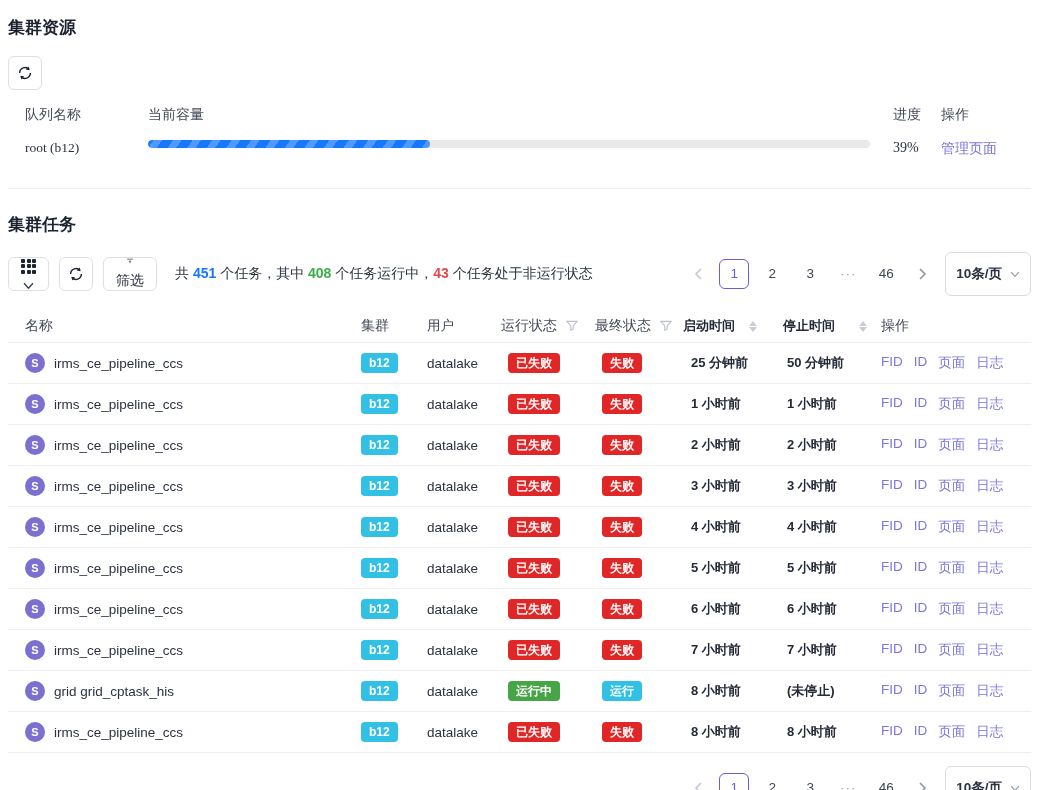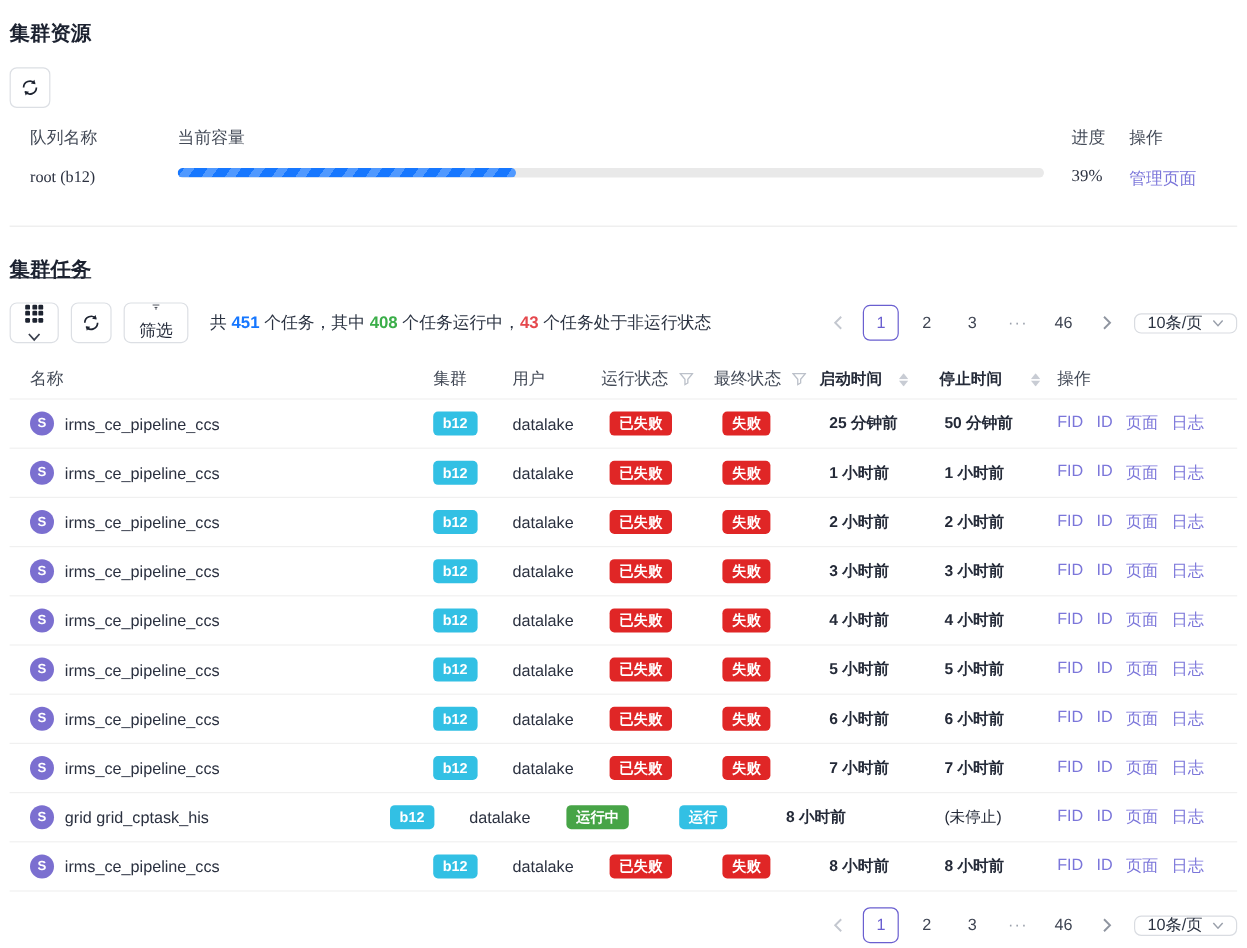--- a/index.html
+++ b/index.html
@@ -5,21 +5,21 @@
   * { margin:0; padding:0; box-sizing:border-box; }
   body { background:#fff; }
   .page {
     width:1039px; height:790px; background:#fff; overflow:hidden;
     padding:6px 8px 0 8px;
     font-family:"Liberation Sans","DejaVu Sans",sans-serif;
     color:#2b3140; font-size:14px;
   }
   .section-title { font-size:17px; font-weight:700; color:#1c2230; }
   .t1 { margin-top:10px; }
-  .t2 { margin-top:24px;text-decoration:underline; }
+  .t2 { margin-top:24px; }
 
   
   .btn {
     display:inline-flex; align-items:center; justify-content:center; gap:8px;
     height:34px; background:#fff; border:1px solid #dcdfe4; border-radius:6px;
     font-size:14px; color:#252b3a; cursor:pointer; padding:0 12px;flex-direction:column;
   }
   .icon-btn { width:34px; padding:0; }
   .btn svg { display:block; }
 
@@ -58,23 +58,23 @@
   
   .pagination { display:flex; align-items:center; gap:8px; }
   .pg-nav { width:26px; height:30px; display:flex; align-items:center; justify-content:center; cursor:pointer; }
   .pg-item {
     min-width:30px; height:30px; line-height:30px; text-align:center;
     font-size:13.5px; color:#3e4452; border-radius:6px; cursor:pointer; user-select:none;
   }
   .pg-active { border:1px solid var(--pg_active); color:var(--pg_active); line-height:28px; }
   .pg-ellipsis { color:#9aa0ab; letter-spacing:1px; cursor:default; }
   .page-size {
-    margin-left:10px; height:17px; border:1px solid #d9dce1; border-radius:6px;
+    margin-left:10px; height:44px; border:1px solid #d9dce1; border-radius:6px;
     display:flex; align-items:center; gap:8px; padding:0 10px; font-size:13.5px;
-    color:#2b3342; cursor:pointer; background:#fff;
+    color:#2b3342; cursor:pointer; background:#fff;font-weight:bold;
   }
 
   
   .task-header, .task-row { display:flex; align-items:center; }
   .task-header { margin-top:14px; height:33px; border-bottom:1px solid #f0f0f0; color:#434a57; font-weight:500; }
   .task-row { height:41px; border-bottom:1px solid #f0f0f0; }
   .c-name    { flex:1 1 auto; padding-left:17px; display:flex; align-items:center; gap:9px; min-width:0; }
   .c-cluster { width:66px;  flex:0 0 auto; }
   .c-user    { width:74px;  flex:0 0 auto; }
   .c-run     { width:94px;  flex:0 0 auto; padding-left:7px; }
@@ -94,21 +94,21 @@
   .task-name { font-size:13.5px; color:#2b3140; white-space:nowrap; overflow:hidden; }
   .c-user { font-size:13.5px; }
   .badge {
     display:inline-block; padding:1px 8px; border-radius:4px; color:#fff;
     font-size:12px; font-weight:600; line-height:18px; white-space:nowrap;
   }
   .badge-cyan  { background:var(--badge_cyan); }
   .badge-red   { background:var(--badge_red); }
   .badge-green { background:var(--badge_green); }
   .c-start, .c-stop { font-size:13px; font-weight:700; color:#242a38; }
-  .c-stop.plain { font-weight:400;margin-left:36px; }
+  .c-stop.plain { font-weight:700; }
   .op-link { color:var(--link_purple); font-size:13.5px; text-decoration:none; cursor:pointer; white-space:nowrap; }
 
   .bottom-bar { display:flex; align-items:center; justify-content:flex-end; margin-top:13px; }
 
   .sorter { display:inline-flex; flex-direction:column; gap:1px; }
 </style>
 </head>
 <body>
 
 <div class="page">

